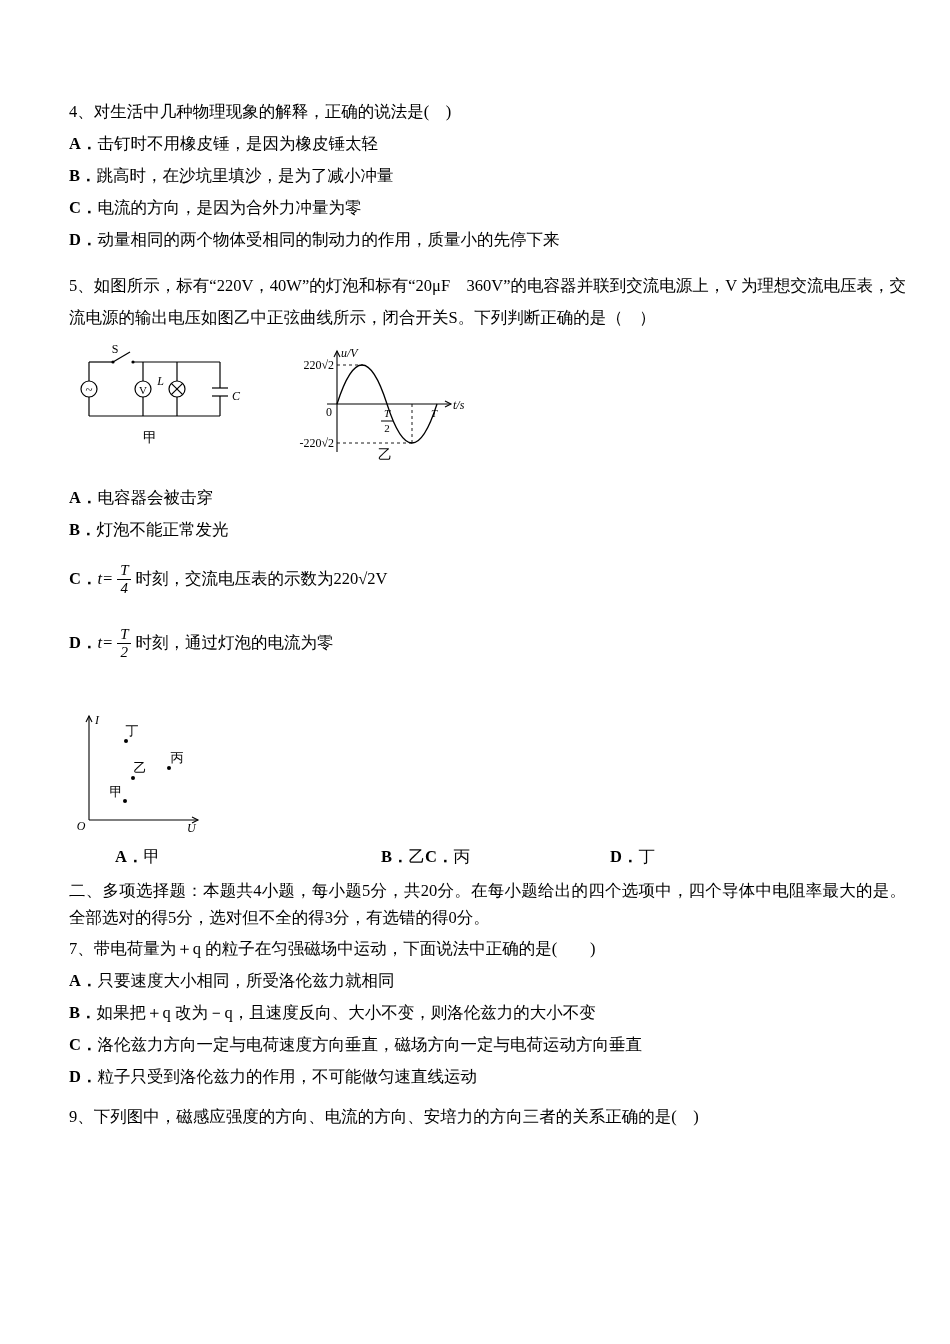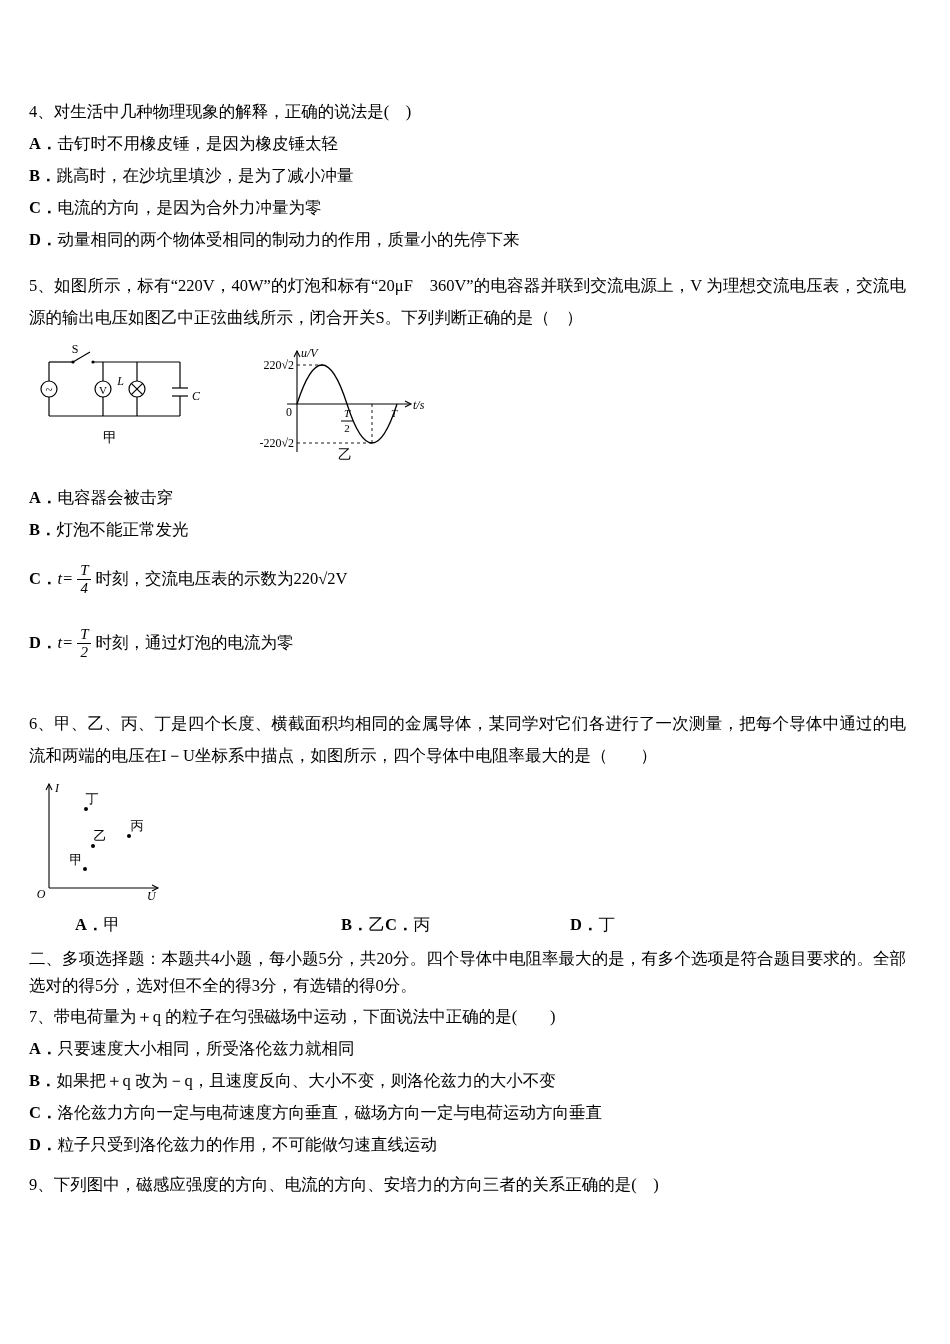--- a/index.html
+++ b/index.html
@@ -2,21 +2,21 @@
 <html><head>
 <meta charset="utf-8">
 <style>
   * { margin:0; padding:0; box-sizing:border-box; }
   html,body { background:#fff; }
   body {
     width:950px; height:1344px; overflow:hidden;
     font-family:"Liberation Serif","DejaVu Serif",serif;
     color:#000; font-size:16.5px;
   }
-  .page { padding:96px 44px 0 29px; }
+  .page { padding:96px 44px 0 69px; }
   .stem { line-height:32px; text-align:justify; }
   .option { line-height:32px; }
   .ol { font-weight:bold; }
   .it { font-style:italic; }
   
   .q5 { margin-top:14px; }
   .figure-row { margin:10px 0 0 6px; height:118px; display:flex; gap:34px; align-items:flex-start; }
   .q5-opt-first { margin-top:20px; }
   .option.tall { display:flex; align-items:center; min-height:58px; line-height:1.2; }
   .option.tall.c { margin-top:4px; }
@@ -140,21 +140,20 @@
       <span class="it">t=</span>
       <span class="frac">
           <span class="fnum">T</span>
           <span class="fden">2</span>
         </span>
       <span>时刻，通过灯泡的电流为零</span>
     </div>
   </section>
 
   <section class="q6">
-    <p class="stem">6、甲、乙、丙、丁是四个长度、横截面积均相同的金属导体，某同学对它们各进行了一次测量，把每个导体中通过的电流和两端的电压在I－U坐标系中描点，如图所示，四个导体中电阻率最大的是（　　）</p>
 
     <div class="q6-fig">
       <svg width="135" height="125" viewBox="0 0 135 125">
         <g stroke="#000" stroke-width="1.1" fill="none">
           <line x1="18" y1="112" x2="18" y2="8"></line>
           <polyline points="15,14 18,8 21,14"></polyline>
           <line x1="18" y1="112" x2="127" y2="112"></line>
           <polyline points="121,109 127,112 121,115"></polyline>
         </g>
         <text x="24" y="16" class="svg-lbl svg-it">I</text>
@@ -171,21 +170,21 @@
         <text x="106" y="54" font-size="13" text-anchor="middle">丙</text>
         <text x="45" y="88" font-size="13" text-anchor="middle">甲</text>
       </svg>
     </div>
 
     <p class="q6-opts">
       <span class="q6-opt w1"><span class="ol">A．</span><span>甲</span></span><span class="q6-opt w2"><span class="ol">B．</span><span>乙</span></span><span class="q6-opt w3"><span class="ol">C．</span><span>丙</span></span><span class="q6-opt"><span class="ol">D．</span><span>丁</span></span>
     </p>
   </section>
 
-  <p class="section-head">二、多项选择题：本题共4小题，每小题5分，共20分。四个导体中电阻率最大的是，有多个选项是符合题目要求的。全部选对的得5分，选对但不全的得3分，有选错的得0分。</p>
+  <p class="section-head">二、多项选择题：本题共4小题，每小题5分，共20分。在每小题给出的四个选项中，四个导体中电阻率最大的是。全部选对的得5分，选对但不全的得3分，有选错的得0分。</p>
 
   <section class="q7">
     <p class="stem">7、带电荷量为＋q 的粒子在匀强磁场中运动，下面说法中正确的是(　　)</p>
     <p class="option"><span class="ol">A．</span><span>只要速度大小相同，所受洛伦兹力就相同</span></p>
     <p class="option"><span class="ol">B．</span><span>如果把＋q 改为－q，且速度反向、大小不变，则洛伦兹力的大小不变</span></p>
     <p class="option"><span class="ol">C．</span><span>洛伦兹力方向一定与电荷速度方向垂直，磁场方向一定与电荷运动方向垂直</span></p>
     <p class="option"><span class="ol">D．</span><span>粒子只受到洛伦兹力的作用，不可能做匀速直线运动</span></p>
   </section>
 
   <section class="q8">

